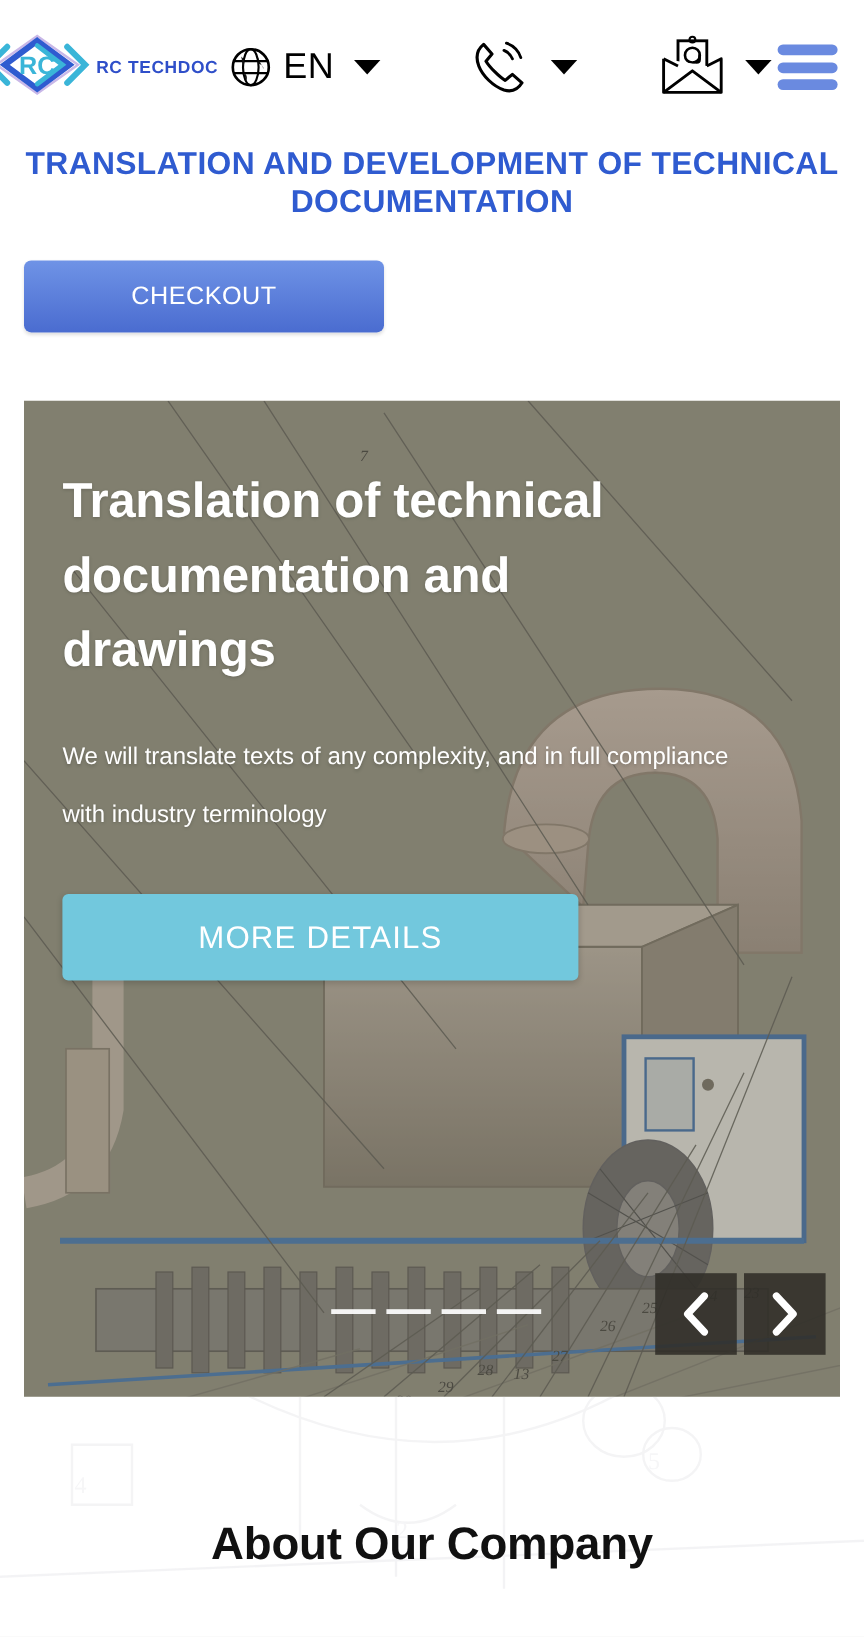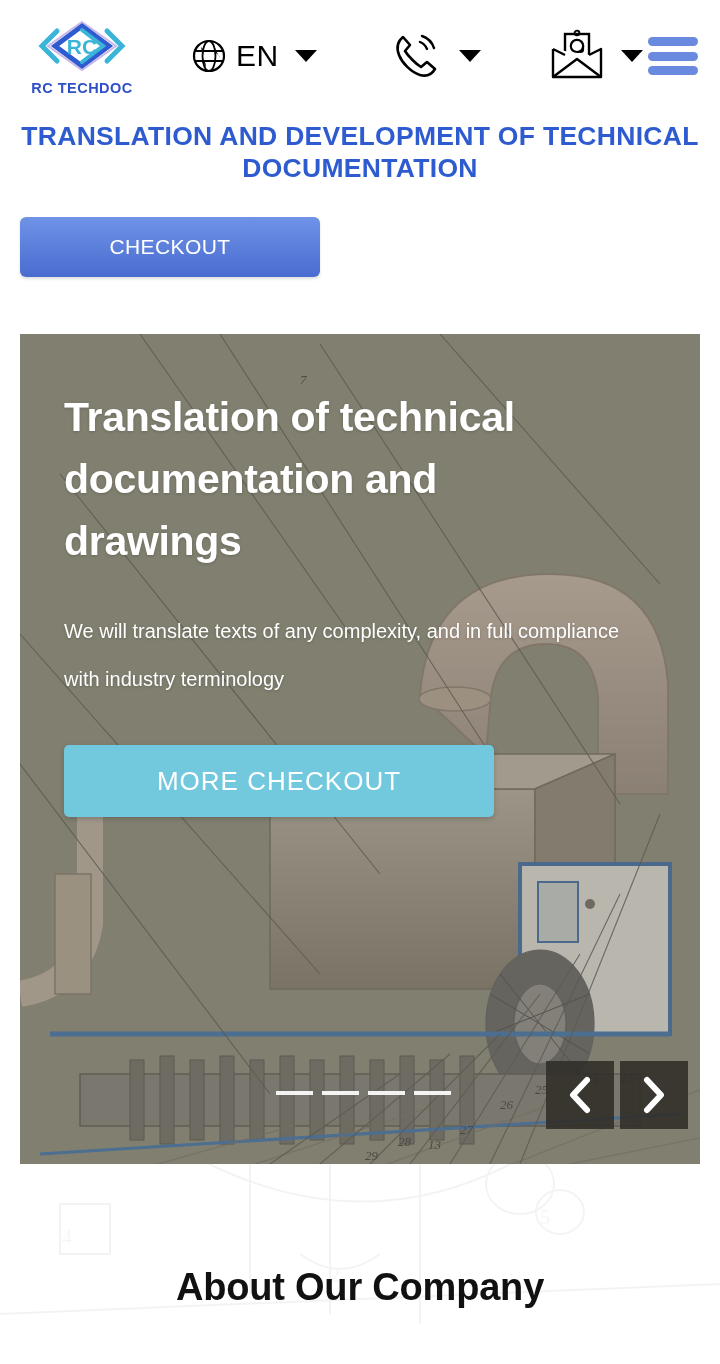--- a/index.html
+++ b/index.html
@@ -17,21 +17,21 @@
     height: 112px;
     background: #ffffff;
     display: flex;
     align-items: center;
     position: relative;
   }
   .logo-block {
     width: 120px;
     margin-left: 22px;
     display: flex;
-    flex-direction: column;
+    flex-direction: row;
     align-items: center;
     justify-content: center;
   }
   .logo-mark {
     position: relative;
     width: 98px;
     height: 62px;
   }
   .logo-mark svg { display: block; }
   .logo-word {
@@ -137,21 +137,21 @@
     background: #8a8878;
   }
   .hero-bg svg { position: absolute; inset: 0; width: 100%; height: 100%; }
   .hero-tint {
     position: absolute;
     inset: 0;
     background: rgba(116,114,100,0.42);
   }
   .hero-content {
     position: absolute;
-    left: 44px;
+    left: 32px;
     top: 52px;
     width: 560px;
     z-index: 4;
   }
   .hero-title {
     font-size: 41px;
     line-height: 62px;
     font-weight: bold;
     color: #ffffff;
     letter-spacing: -0.3px;
@@ -403,21 +403,21 @@
         <text x="345" y="826">29</text>
         <text x="310" y="838">30</text>
       </g>
     </svg>
   </div>
   <div class="hero-tint"></div>
 
   <div class="hero-content">
     <div class="hero-title">Translation of technical documentation and drawings</div>
     <div class="hero-sub">We will translate texts of any complexity, and in full compliance with industry terminology</div>
-    <button class="hero-btn">MORE CHECKOUT</button>
+    <button class="hero-btn">MORE DETAILS</button>
   </div>
 
   <div class="hero-dots">
     <i></i>
     <i></i>
     <i></i>
     <i></i>
   </div>
 
   <div class="hero-nav">

